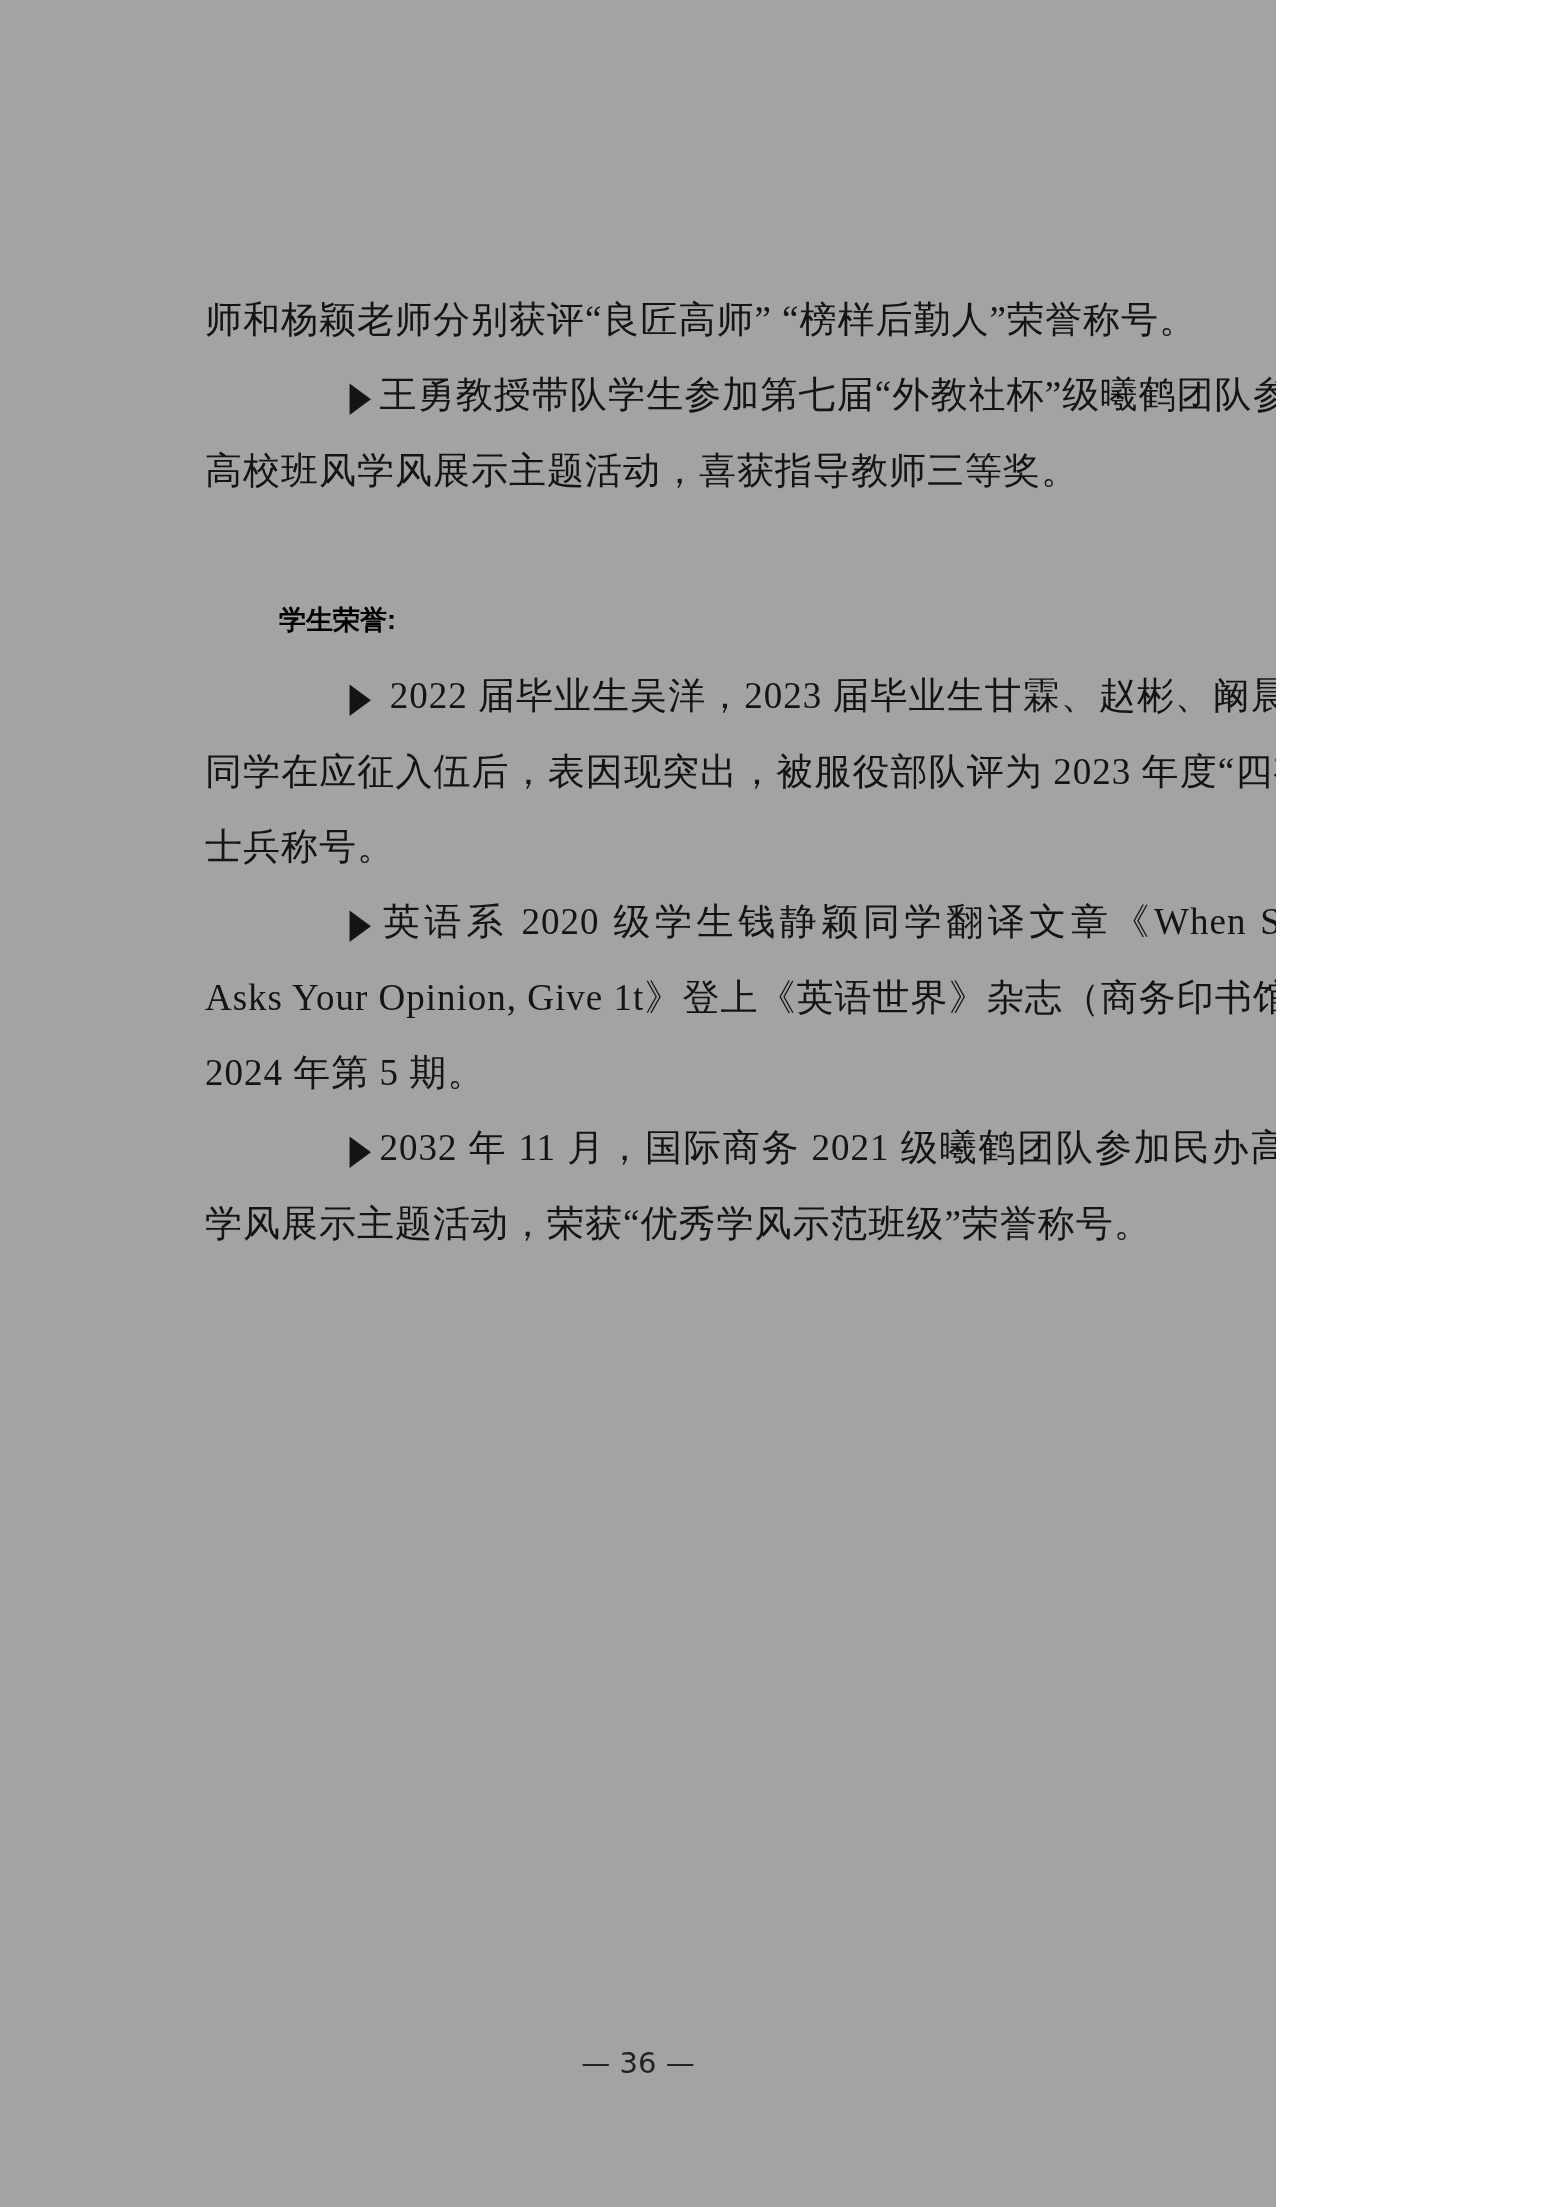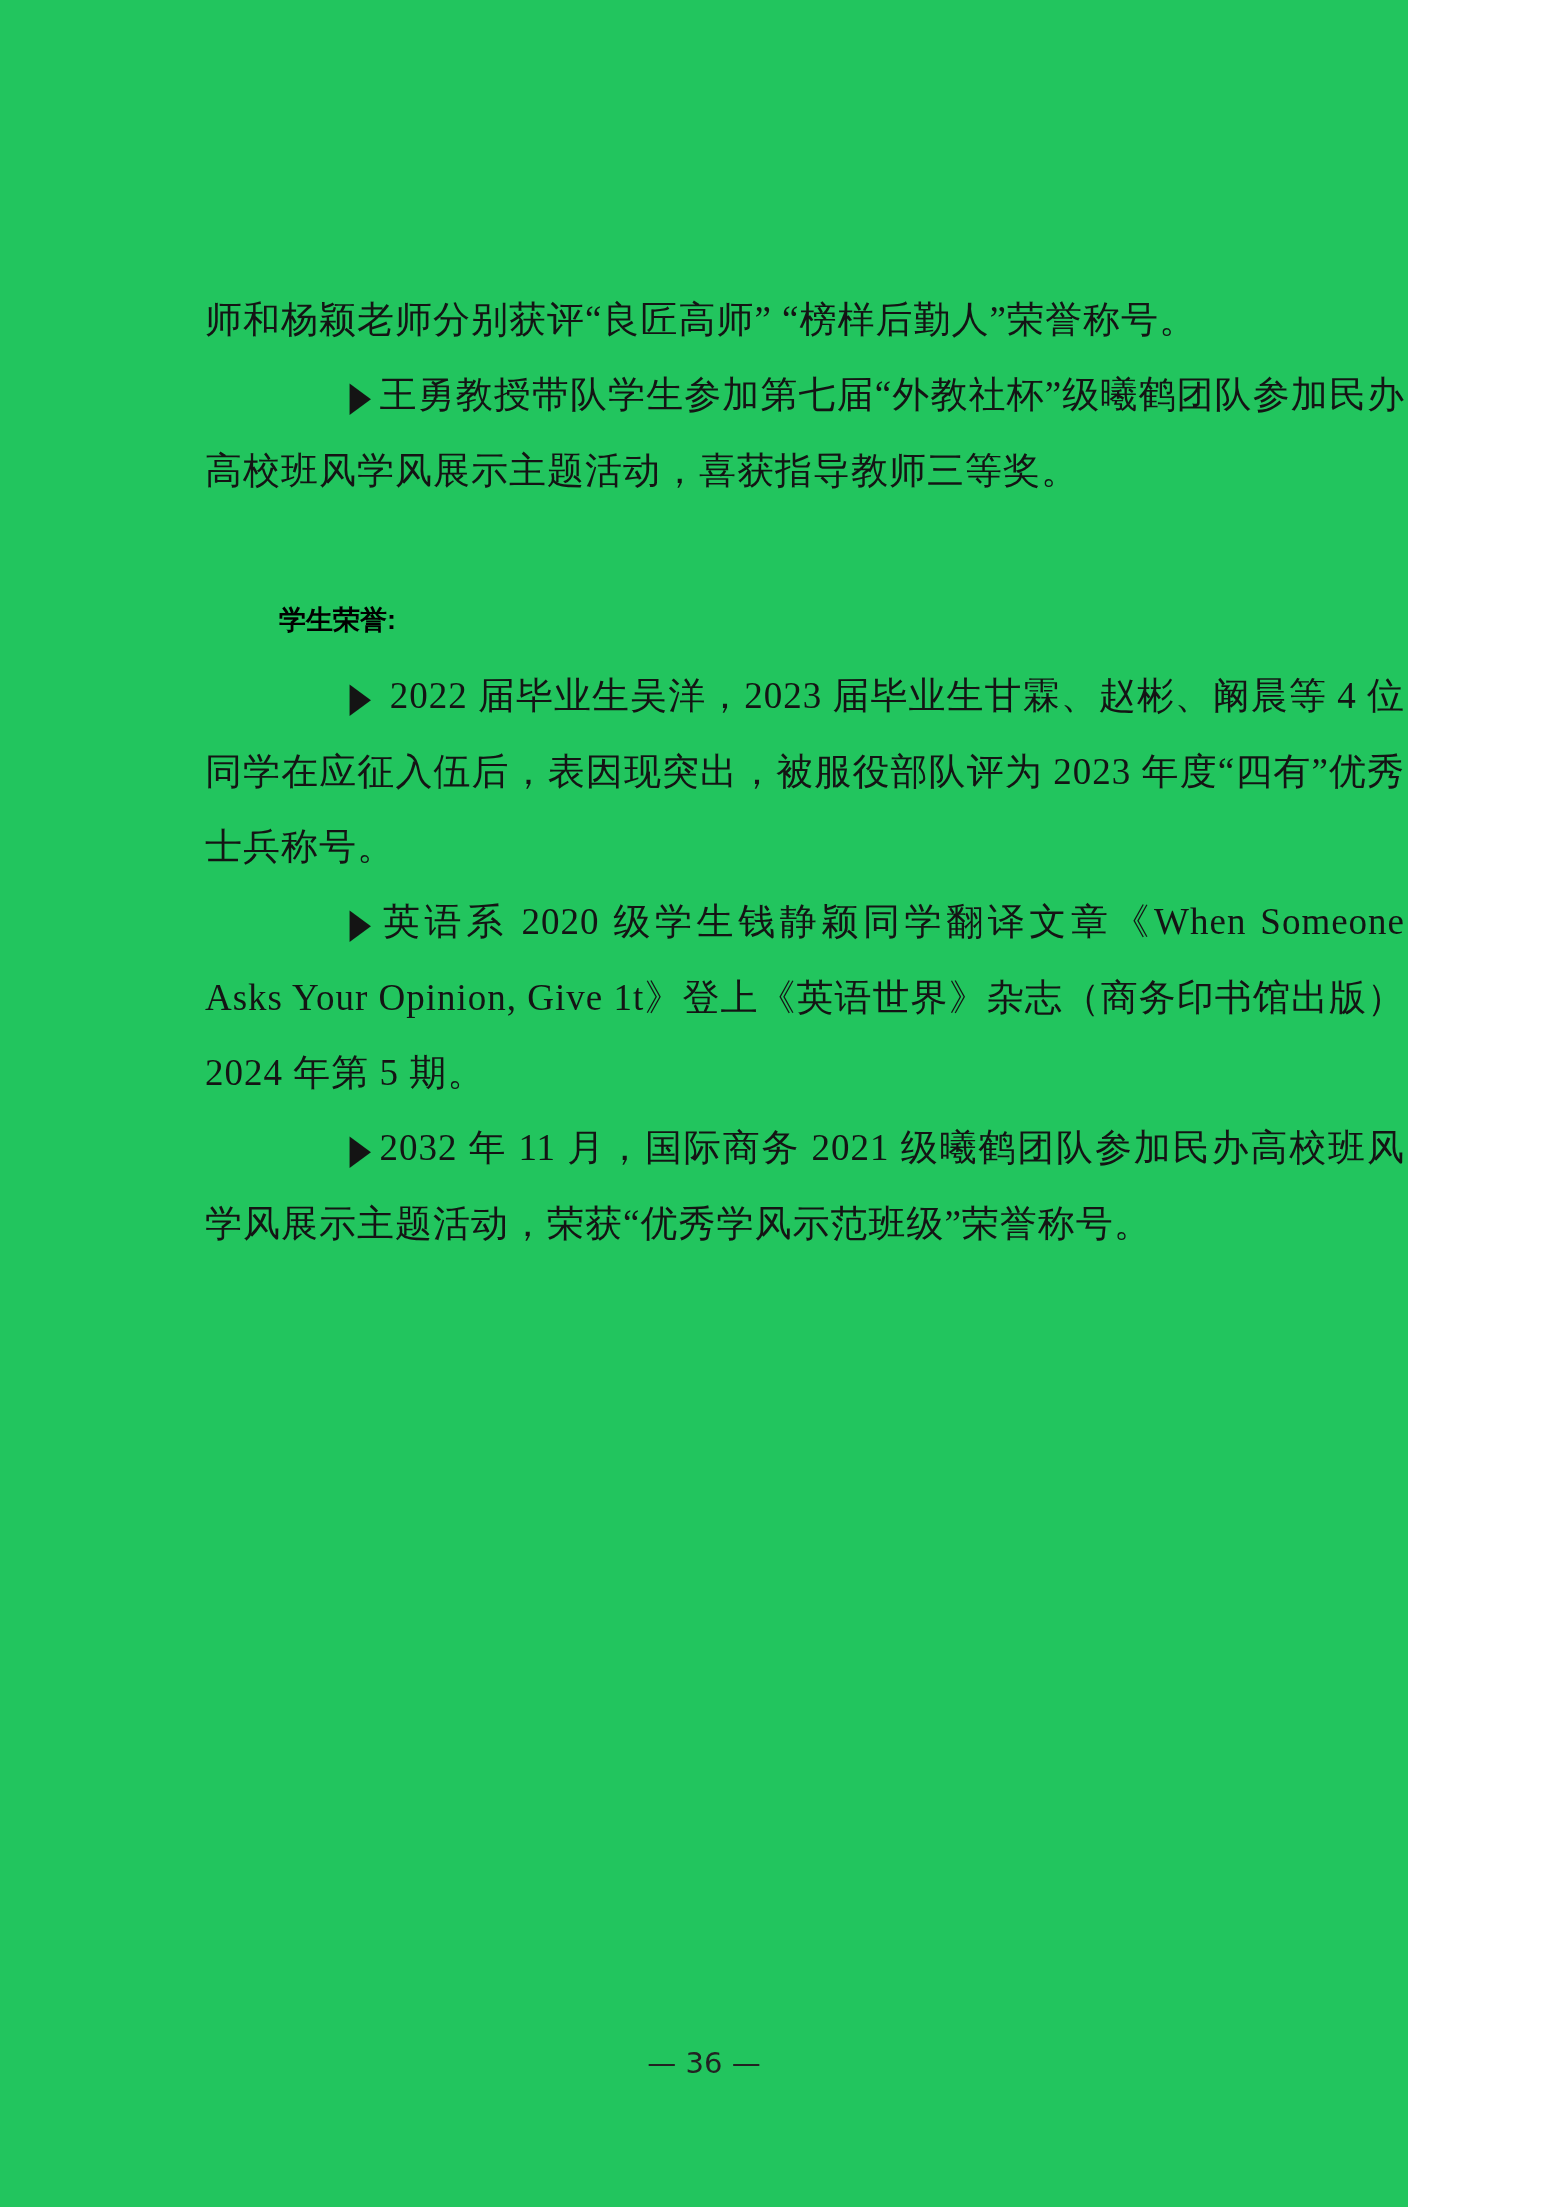--- a/index.html
+++ b/index.html
@@ -1,20 +1,20 @@
 <!DOCTYPE html>
 <html><head>
 <meta charset="utf-8">
 <style>
   html, body { margin: 0; padding: 0; background: #ffffff; }
   .page {
     position: relative;
-    width: 1408px;
+    width: 1276px;
     height: 2207px;
-    background: #22c55e;
+    background: #a3a3a3;
     overflow: hidden;
     font-family: "Liberation Serif", "DejaVu Serif", serif;
     color: #1a1a1a;
   }
   .content {
     position: absolute;
     left: 205px;
     top: 282px;
     width: 1200px;
   }

